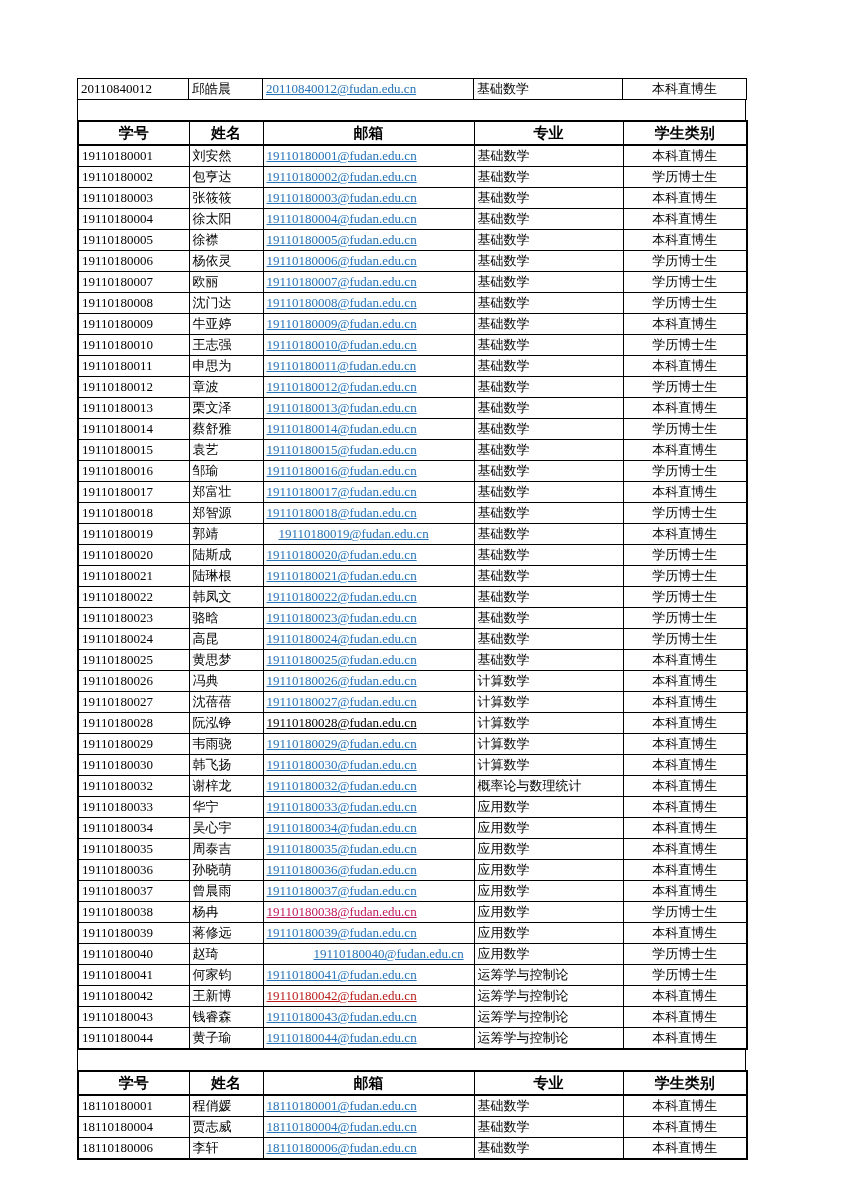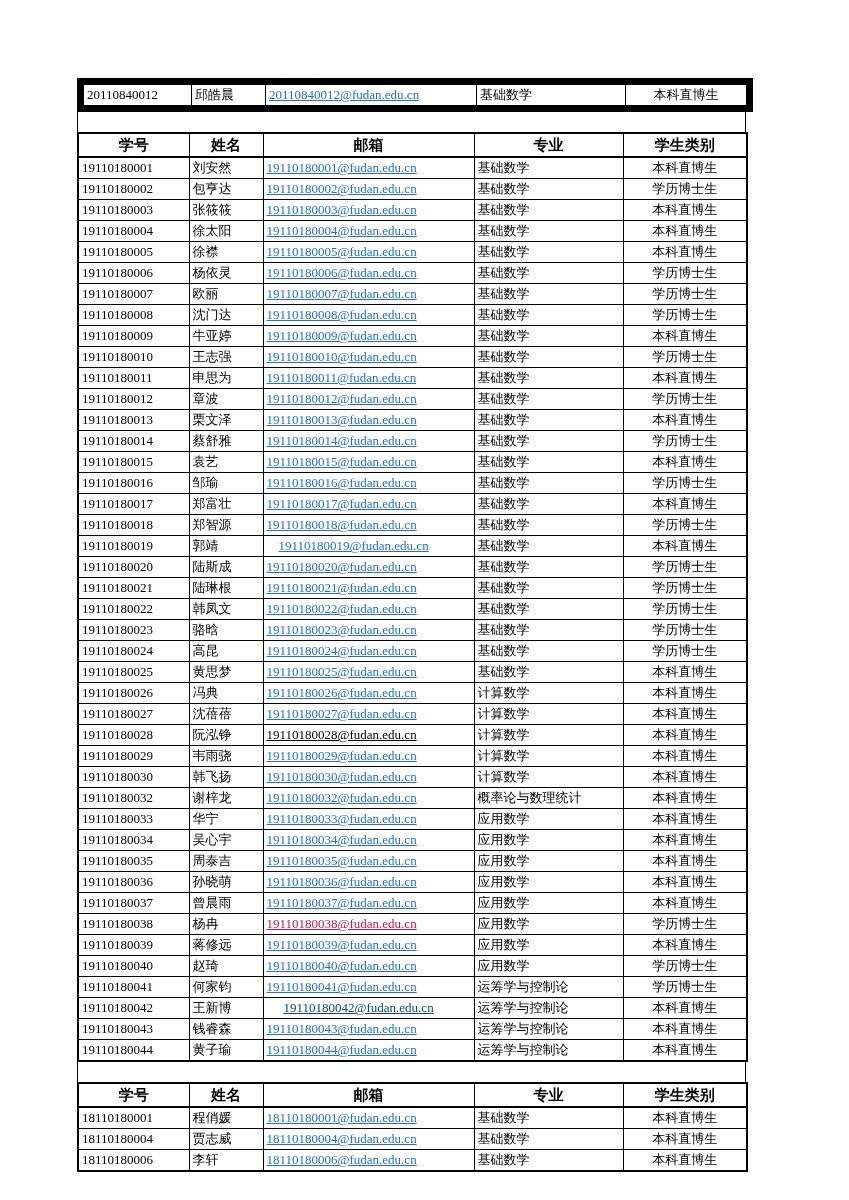--- a/index.html
+++ b/index.html
@@ -17,21 +17,21 @@
     left: 77px;
     top: 78px;
     width: 669px;
   }
   table.tbl {
     border-collapse: collapse;
     table-layout: fixed;
     width: 669px;
   }
   table.tbl.outer-thick { border: 2px solid #000; }
-  table.tbl.outer-thin  { border: 7px solid #000000; }
+  table.tbl.outer-thin  { border: 1px solid #000000; }
   .tbl td, .tbl th {
     border: 1px solid #000;
     height: 20px;
     padding: 0 3px;
     font-size: 13px;
     line-height: 18px;
     white-space: nowrap;
     overflow: hidden;
     vertical-align: middle;
   }
@@ -367,35 +367,35 @@
           <tr>
             <td class="c0">19110180039</td>
             <td class="c1">蒋修远</td>
             <td class="c2"><a class="email" style="color: rgb(38, 115, 184);">19110180039@fudan.edu.cn</a></td>
             <td class="c3">应用数学</td>
             <td class="c4">本科直博生</td>
           </tr>
           <tr>
             <td class="c0">19110180040</td>
             <td class="c1">赵琦</td>
-            <td class="c2"><a class="email" style="color: rgb(38, 115, 184);">19110180040@fudan.edu.cn</a></td>
+            <td class="c2"><a class="email" style="color: rgb(38, 115, 184); margin-left: 47px;">19110180040@fudan.edu.cn</a></td>
             <td class="c3">应用数学</td>
             <td class="c4">学历博士生</td>
           </tr>
           <tr>
             <td class="c0">19110180041</td>
             <td class="c1">何家钧</td>
             <td class="c2"><a class="email" style="color: rgb(38, 115, 184);">19110180041@fudan.edu.cn</a></td>
             <td class="c3">运筹学与控制论</td>
             <td class="c4">学历博士生</td>
           </tr>
           <tr>
             <td class="c0">19110180042</td>
             <td class="c1">王新博</td>
-            <td class="c2"><a class="email" style="color: #0c4a6e; margin-left: 17px;">19110180042@fudan.edu.cn</a></td>
+            <td class="c2"><a class="email" style="color: #b91c1c;">19110180042@fudan.edu.cn</a></td>
             <td class="c3">运筹学与控制论</td>
             <td class="c4">本科直博生</td>
           </tr>
           <tr>
             <td class="c0">19110180043</td>
             <td class="c1">钱睿森</td>
             <td class="c2"><a class="email" style="color: rgb(38, 115, 184);">19110180043@fudan.edu.cn</a></td>
             <td class="c3">运筹学与控制论</td>
             <td class="c4">本科直博生</td>
           </tr>

